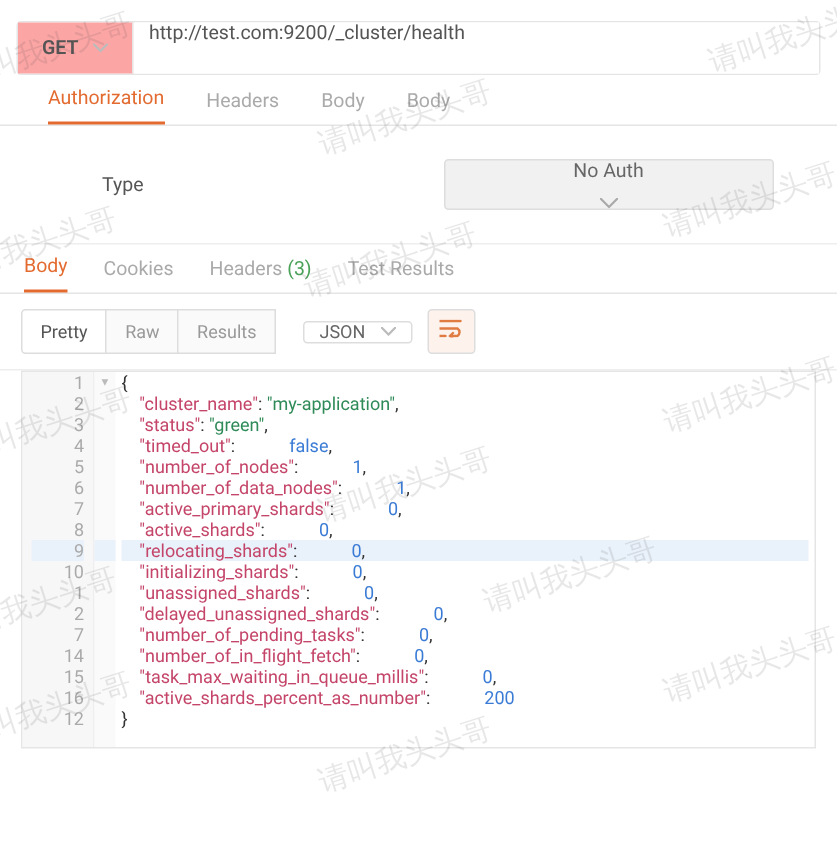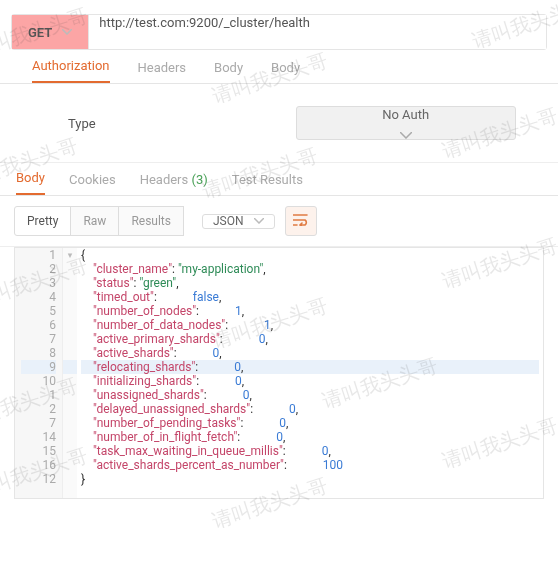--- a/index.html
+++ b/index.html
@@ -187,16 +187,16 @@
       <div class="code-line">    <span class="k">"number_of_data_nodes"</span>: <span class="n">1</span>,</div>
       <div class="code-line">    <span class="k">"active_primary_shards"</span>: <span class="n">0</span>,</div>
       <div class="code-line">    <span class="k">"active_shards"</span>: <span class="n">0</span>,</div>
       <div class="code-line hl">    <span class="k">"relocating_shards"</span>: <span class="n">0</span>,</div>
       <div class="code-line">    <span class="k">"initializing_shards"</span>: <span class="n">0</span>,</div>
       <div class="code-line">    <span class="k">"unassigned_shards"</span>: <span class="n">0</span>,</div>
       <div class="code-line">    <span class="k">"delayed_unassigned_shards"</span>: <span class="n">0</span>,</div>
       <div class="code-line">    <span class="k">"number_of_pending_tasks"</span>: <span class="n">0</span>,</div>
       <div class="code-line">    <span class="k">"number_of_in_flight_fetch"</span>: <span class="n">0</span>,</div>
       <div class="code-line">    <span class="k">"task_max_waiting_in_queue_millis"</span>: <span class="n">0</span>,</div>
-      <div class="code-line">    <span class="k">"active_shards_percent_as_number"</span>: <span class="n">100</span></div>
+      <div class="code-line">    <span class="k">"active_shards_percent_as_number"</span>: <span class="n">200</span></div>
       <div class="code-line">}</div>
     </div>
 </div>
 
 </body></html>

